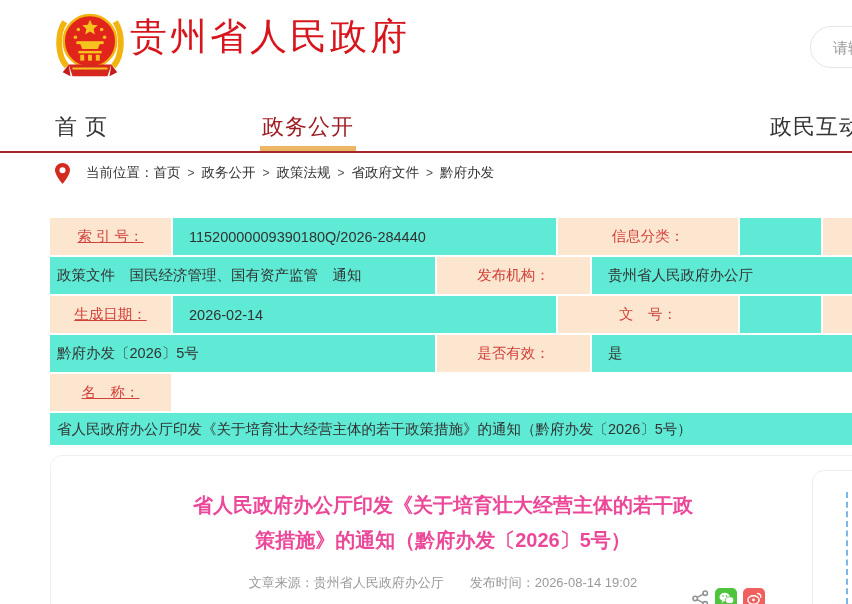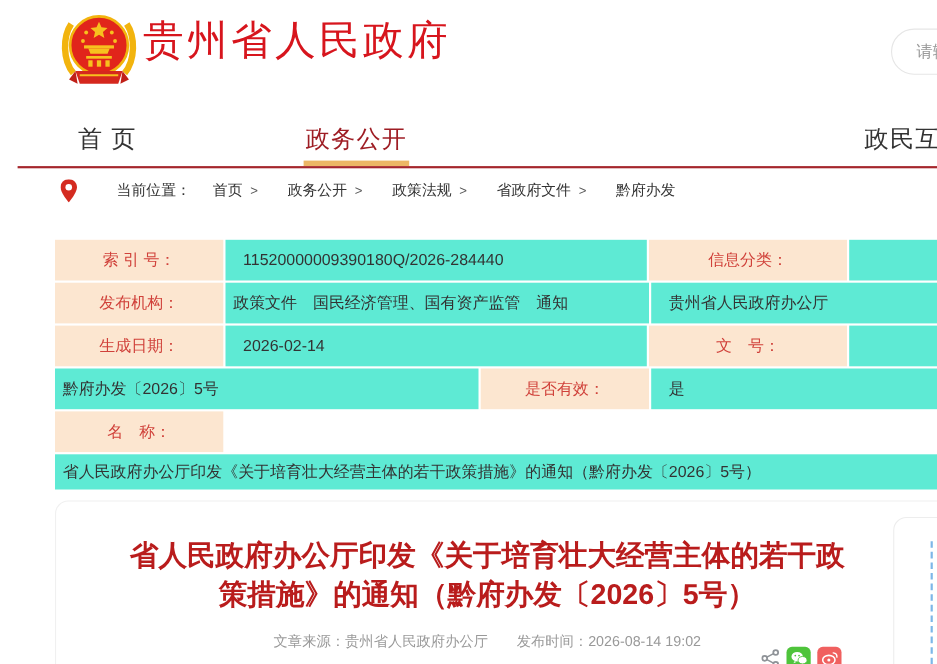--- a/index.html
+++ b/index.html
@@ -17,56 +17,56 @@
   .site-sub .red{color:#d7151d;}
   .site-sub .gap{display:inline-block;width:14px;}
   .search-pill{position:absolute;left:810px;top:26px;width:120px;height:42px;
                border:1px solid #e6e6e6;border-radius:22px;background:#fff;box-sizing:border-box;}
   .search-pill input{border:none;outline:none;background:transparent;width:90px;height:38px;
                      margin-left:20px;font-size:15px;color:#555;
                      font-family:"Liberation Sans","DejaVu Sans",sans-serif;}
   .search-pill input::placeholder{color:#9a9a9a;}
 
   
-  .nav{position:absolute;left:16px;top:100px;width:752px;height:53px;background:#fff;}
+  .nav{position:absolute;left:0;top:100px;width:752px;height:53px;background:#fff;}
   .nav-item{position:absolute;top:12px;font-size:22px;color:#333;cursor:pointer;
             white-space:nowrap;letter-spacing:1px;}
   .nav-item.active{color:#9e1d24;}
   .nav-underline{position:absolute;left:260px;top:46px;width:96px;height:5px;background:#ecb765;}
   .nav-rule{position:absolute;left:0;top:51px;width:852px;height:2px;background:#a5262c;}
 
   
   .crumb{position:absolute;left:55px;top:161px;height:24px;display:flex;align-items:center;}
   .crumb .pin{width:15px;height:21px;margin-right:16px;}
-  .crumb .txt{font-size:13.5px;color:#333;white-space:nowrap;margin-left:20px;}
+  .crumb .txt{font-size:13.5px;color:#333;white-space:nowrap;}
   .crumb .sep{margin:0 7px;color:#555;font-size:12px;}
   .crumb a{color:#333;text-decoration:none;cursor:pointer;}
 
   
   .doc-table{position:absolute;left:50px;top:218px;width:802px;}
   .trow{display:flex;gap:2px;margin-bottom:2px;height:37px;}
   .cell{display:flex;align-items:center;font-size:14.5px;box-sizing:border-box;background:#5eead4;}
   .cell.peach{background:#fce6d0;color:#d0413a;justify-content:center;}
   .cell.val{color:#333;padding-left:16px;}
   .cell.val-left{color:#333;padding-left:7px;}
-  .w-l1{width:153px;flex:none;}
+  .w-l1{width:121px;flex:none;text-decoration:underline;}
   .w-v1{width:383px;flex:none;}
   .w-l2{width:180px;flex:none;}
   .w-v2{width:81px;flex:none;}
   .w-cut{flex:1;}
   .w-left{width:385px;flex:none;}
   .w-lmid{width:153px;flex:none;}
   .w-rest{flex:1;}
   .trow.short{height:32px;margin-bottom:0;justify-content:center;}
 
   
   .card{position:absolute;left:50px;top:455px;width:820px;height:220px;background:#fff;
         border:1px solid #f0f0f0;border-radius:12px;box-sizing:border-box;}
-  .art-title{margin:32px 60px 0;text-align:center;font-size:26px;font-weight:bold;
-             color:#b91c1c;line-height:35px;width:664px;}
+  .art-title{margin:32px 60px 0;text-align:center;font-size:20px;font-weight:bold;
+             color:#ec4899;line-height:35px;width:664px;}
   .art-title span{display:block;white-space:nowrap;}
   .art-meta{position:absolute;left:0;top:118px;width:784px;text-align:center;
             font-size:13px;color:#999;}
   .art-meta .metagap{display:inline-block;width:26px;}
 
   
   .share-bar{position:absolute;left:692px;top:588px;display:flex;align-items:flex-start;gap:6px;}
   .share-link{width:17px;height:17px;margin-top:2px;cursor:pointer;}
   .sq{width:22px;height:20px;border-radius:5px;display:flex;align-items:center;
       justify-content:center;cursor:pointer;}
@@ -139,22 +139,22 @@
 
   <div class="doc-table">
     <div class="trow">
       <div class="cell peach w-l1">索 引 号：</div>
       <div class="cell val w-v1">11520000009390180Q/2026-284440</div>
       <div class="cell peach w-l2">信息分类：</div>
       <div class="cell val w-v2"></div>
       <div class="cell peach w-cut"></div>
     </div>
     <div class="trow">
+      <div class="cell val-left w-left">政策文件　国民经济管理、国有资产监管　通知</div>
       <div class="cell peach w-lmid">发布机构：</div>
-      <div class="cell val-left w-left">政策文件　国民经济管理、国有资产监管　通知</div>
       <div class="cell val w-rest">贵州省人民政府办公厅</div>
     </div>
     <div class="trow">
       <div class="cell peach w-l1">生成日期：</div>
       <div class="cell val w-v1">2026-02-14</div>
       <div class="cell peach w-l2">文　号：</div>
       <div class="cell val w-v2"></div>
       <div class="cell peach w-cut"></div>
     </div>
     <div class="trow">

